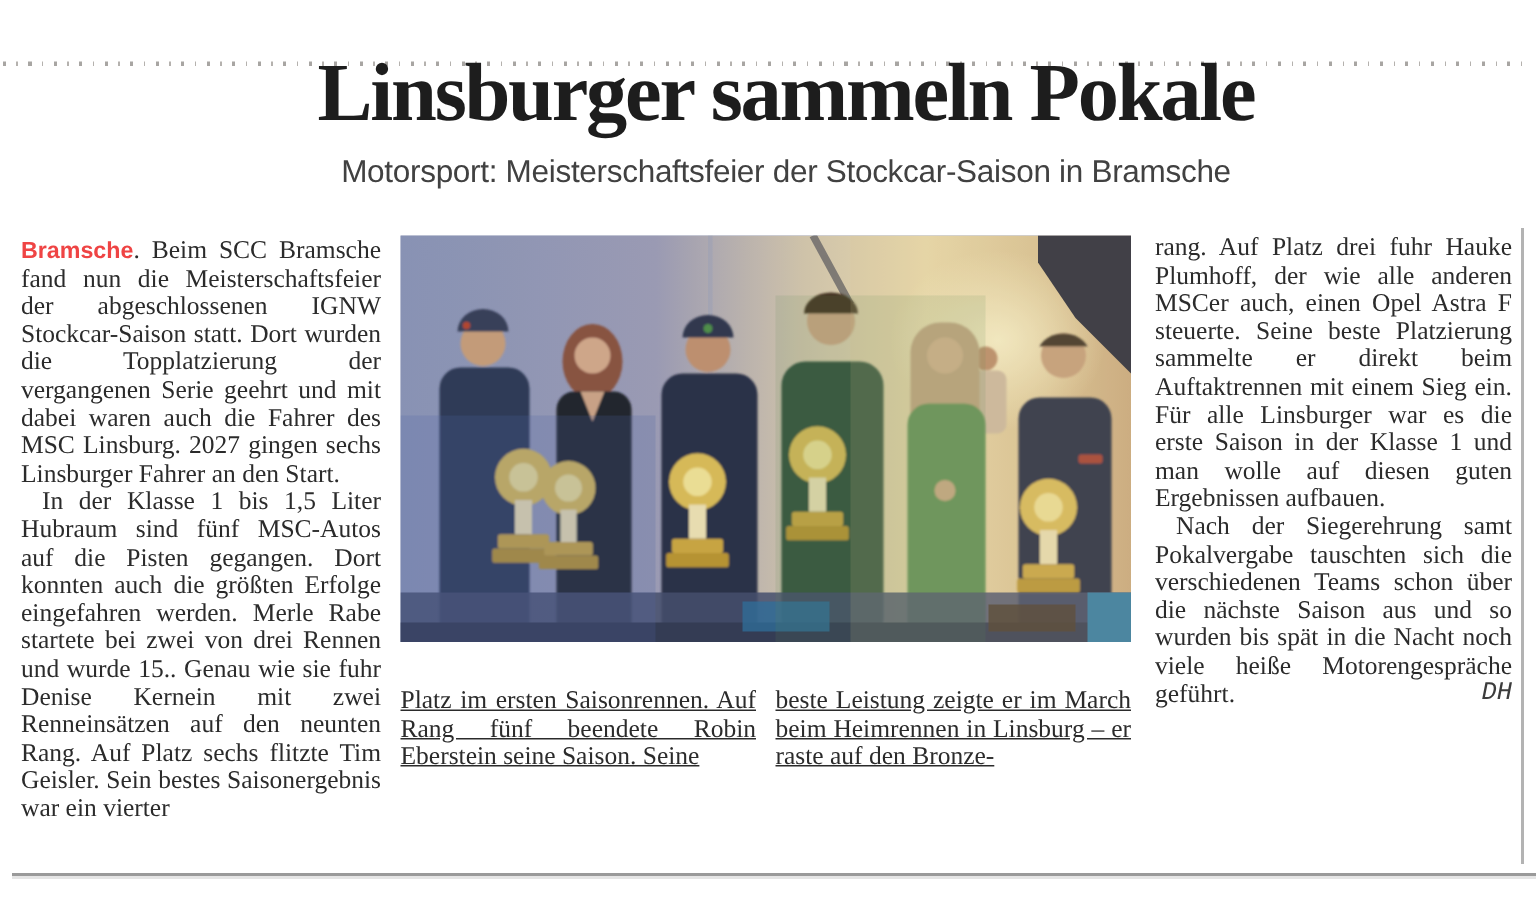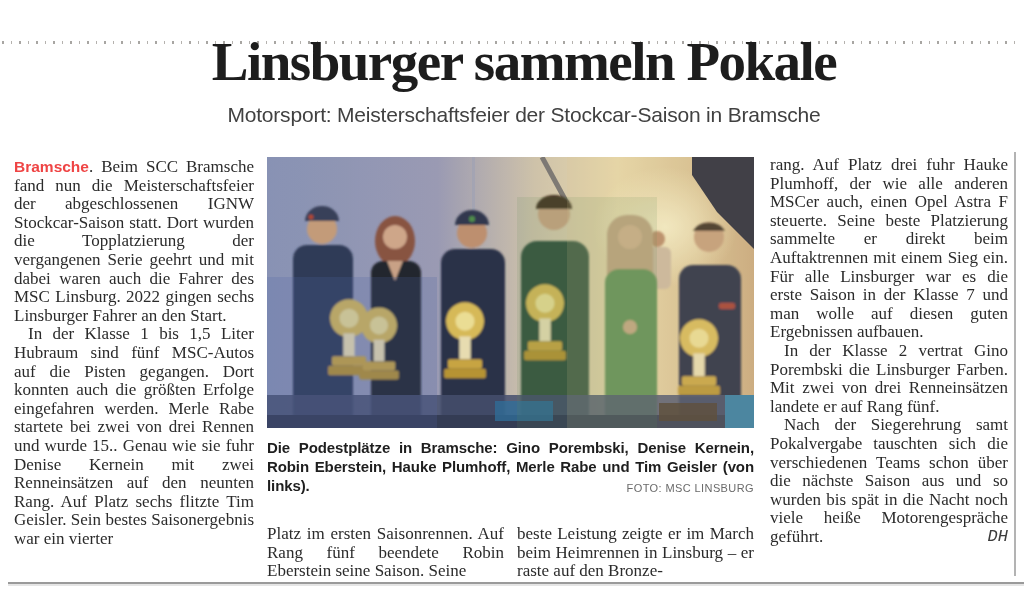--- a/index.html
+++ b/index.html
@@ -42,38 +42,38 @@
     position:relative; margin-top:10px;
     font:700 15px/19px "Liberation Sans","DejaVu Sans",sans-serif;
     color:#1e1e1e; text-align:justify; letter-spacing:-0.1px; min-height:57px;
   }
   .credit{
     position:absolute; right:0; bottom:1px;
     font:400 11px/1 "Liberation Sans","DejaVu Sans",sans-serif;
     color:#6a6a6a; letter-spacing:.4px;
   }
   .mid-cols{display:flex; gap:13px; margin-top:13px;}
-  .midcol{width:237px;}
+  .midcol{width:237px;text-decoration:underline;}
   .v-rule{position:absolute; left:1014px; top:152px; height:424px; width:2px; background:var(--divider);}
   .bottom-rule{position:absolute; left:8px; right:0; top:582px; height:2px; background:var(--rule); box-shadow:0 2px 0 rgba(150,150,150,.25);}
 </style>
 </head>
 <body>
 
 <div class="page">
 
   <div class="top-artifacts"></div>
 
   <header class="header">
     <h1 class="headline">Linsburger sammeln Pokale</h1>
     <div class="subtitle">Motorsport: Meisterschaftsfeier der Stockcar-Saison in Bramsche</div>
   </header>
 
   <div class="body-text col-left">
-    <p><span class="lead">Bramsche</span><span>. Beim SCC Bramsche fand nun die Meisterschaftsfeier der abgeschlossenen IGNW Stockcar-Saison statt. Dort wurden die Topplatzierung der vergangenen Serie geehrt und mit dabei waren auch die Fahrer des MSC Linsburg. 2022 gingen sechs Linsburger Fahrer an den Start.</span></p>
+    <p><span class="lead">Bramsche</span><span>. Beim SCC Bramsche fand nun die Meisterschaftsfeier der abgeschlossenen IGNW Stockcar-Saison statt. Dort wurden die Topplatzierung der vergangenen Serie geehrt und mit dabei waren auch die Fahrer des MSC Linsburg. 2027 gingen sechs Linsburger Fahrer an den Start.</span></p>
     <p class="indent">In der Klasse 1 bis 1,5 Liter Hubraum sind fünf MSC-Autos auf die Pisten gegangen. Dort konnten auch die größten Erfolge eingefahren werden. Merle Rabe startete bei zwei von drei Rennen und wurde 15.. Genau wie sie fuhr Denise Kernein mit zwei Renneinsätzen auf den neunten Rang. Auf Platz sechs flitzte Tim Geisler. Sein bestes Saisonergebnis war ein vierter</p>
   </div>
 
   <figure class="photo-wrap">
     <svg class="photo" viewBox="0 0 487 271" xmlns="http://www.w3.org/2000/svg" aria-hidden="true">
       <defs>
         <linearGradient id="bg" x1="0" y1="0" x2="1" y2="0">
           <stop offset="0" stop-color="#8792b6"></stop>
           <stop offset="0.35" stop-color="#9a9ab4"></stop>
           <stop offset="0.55" stop-color="#cfc2a8"></stop>
@@ -162,34 +162,29 @@
       <rect x="0" y="258" width="487" height="13" fill="#343c55"></rect>
       <rect x="228" y="244" width="58" height="20" fill="#2c6f9d" opacity="0.75"></rect>
       <rect x="392" y="246" width="58" height="18" fill="#49392b" opacity="0.8"></rect>
       <rect x="458" y="238" width="29" height="33" style="fill:var(--photo-teal,#2e7ba6)"></rect>
 
       <rect x="0" y="120" width="170" height="151" fill="#4f66a8" opacity="0.22"></rect>
       <rect x="300" y="0" width="187" height="271" fill="#e3c78f" opacity="0.16"></rect>
       <rect x="250" y="40" width="140" height="231" style="fill:var(--photo-green,#5d9152)" opacity="0.14"></rect>
     </svg>
 
-    <figcaption class="caption">
-      <span>Die Podestplätze in Bramsche: Gino Porembski, Denise Kernein, Robin Eberstein, Hauke Plumhoff, Merle Rabe und Tim Geisler (von links).</span>
-      <span class="credit">FOTO: MSC LINSBURG</span>
-    </figcaption>
 
     <div class="mid-cols">
       <p class="body-text midcol">Platz im ersten Saisonrennen. Auf Rang fünf beendete Robin Eberstein seine Saison. Seine</p>
       <p class="body-text midcol">beste Leistung zeigte er im March beim Heimrennen in Linsburg – er raste auf den Bronze-</p>
     </div>
   </figure>
 
   <div class="body-text col-right">
-    <p>rang. Auf Platz drei fuhr Hauke Plumhoff, der wie alle anderen MSCer auch, einen Opel Astra F steuerte. Seine beste Platzierung sammelte er direkt beim Auftaktrennen mit einem Sieg ein. Für alle Linsburger war es die erste Saison in der Klasse 7 und man wolle auf diesen guten Ergebnissen aufbauen.</p>
-    <p class="indent">In der Klasse 2 vertrat Gino Porembski die Linsburger Farben. Mit zwei von drei Renneinsätzen landete er auf Rang fünf.</p>
+    <p>rang. Auf Platz drei fuhr Hauke Plumhoff, der wie alle anderen MSCer auch, einen Opel Astra F steuerte. Seine beste Platzierung sammelte er direkt beim Auftaktrennen mit einem Sieg ein. Für alle Linsburger war es die erste Saison in der Klasse 1 und man wolle auf diesen guten Ergebnissen aufbauen.</p>
     <p class="indent">
       <span>Nach der Siegerehrung samt Pokalvergabe tauschten sich die verschiedenen Teams schon über die nächste Saison aus und so wurden bis spät in die Nacht noch viele heiße Motorengespräche geführt.</span>
       <span class="byline">DH</span>
     </p>
   </div>
 
   <div class="v-rule"></div>
   <div class="bottom-rule"></div>
 
 </div>

